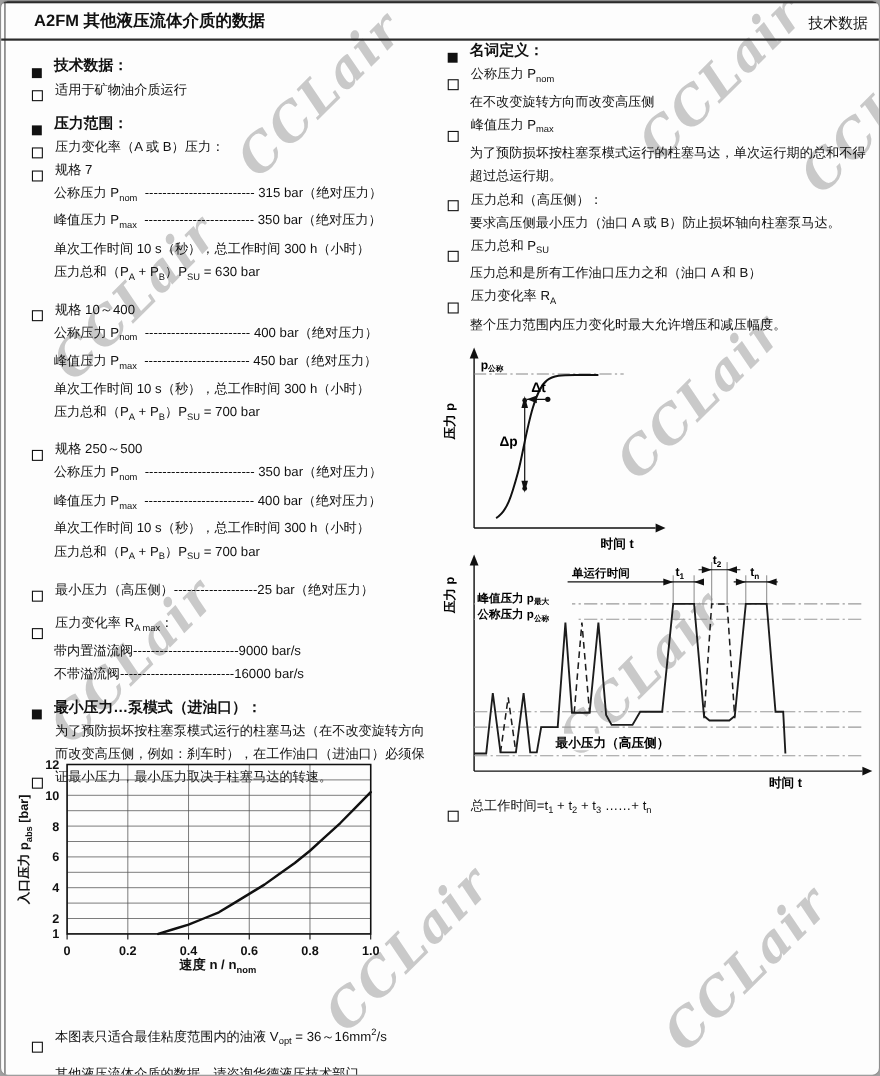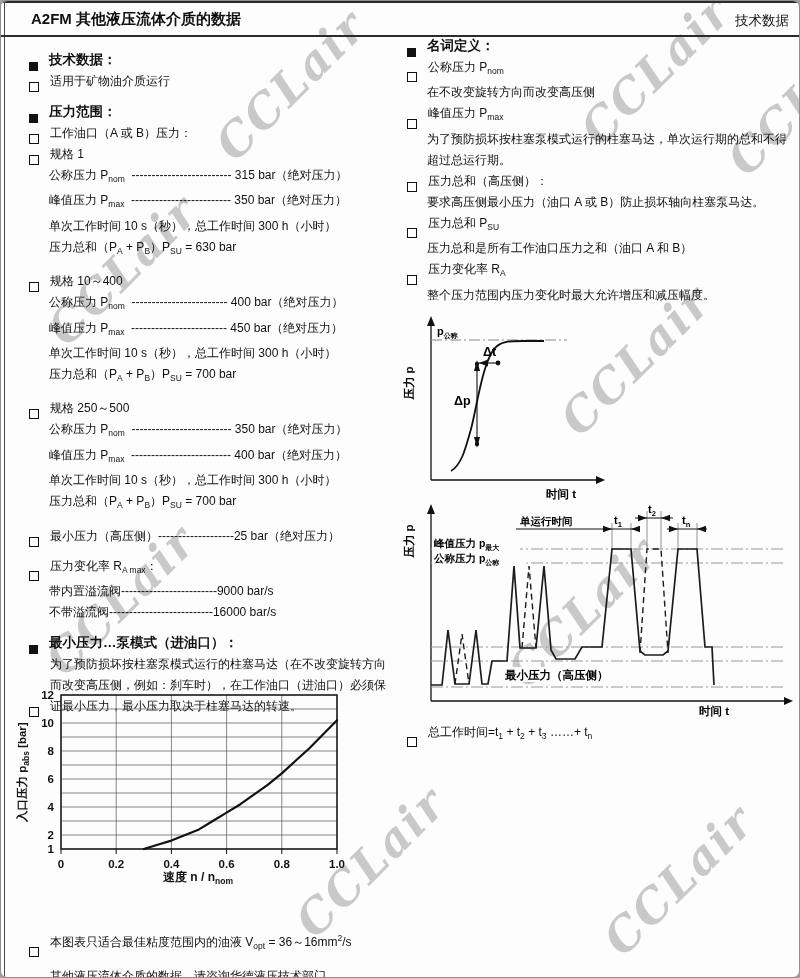--- a/index.html
+++ b/index.html
@@ -72,25 +72,25 @@
       <div class="row">
         <span class="bullet hollow"></span>
         <span class="txt">适用于矿物油介质运行</span>
       </div>
       <div class="row header gap">
         <span class="bullet filled"></span>
         <span class="txt">压力范围：</span>
       </div>
       <div class="row">
         <span class="bullet hollow"></span>
-        <span class="txt">工作油口（A 或 B）压力：</span>
-      </div>
-      <div class="row">
-        <span class="bullet hollow"></span>
-        <span class="txt">规格 1</span>
+        <span class="txt">压力变化率（A 或 B）压力：</span>
+      </div>
+      <div class="row">
+        <span class="bullet hollow"></span>
+        <span class="txt">规格 7</span>
       </div>
       <div class="row indent">
         <span class="txt">公称压力 P<sub>nom</sub>  ------------------------- 315 bar（绝对压力）</span>
       </div>
       <div class="row indent">
         <span class="txt">峰值压力 P<sub>max</sub>  ------------------------- 350 bar（绝对压力）</span>
       </div>
       <div class="row indent">
         <span class="txt">单次工作时间 10 s（秒），总工作时间 300 h（小时）</span>
       </div>

